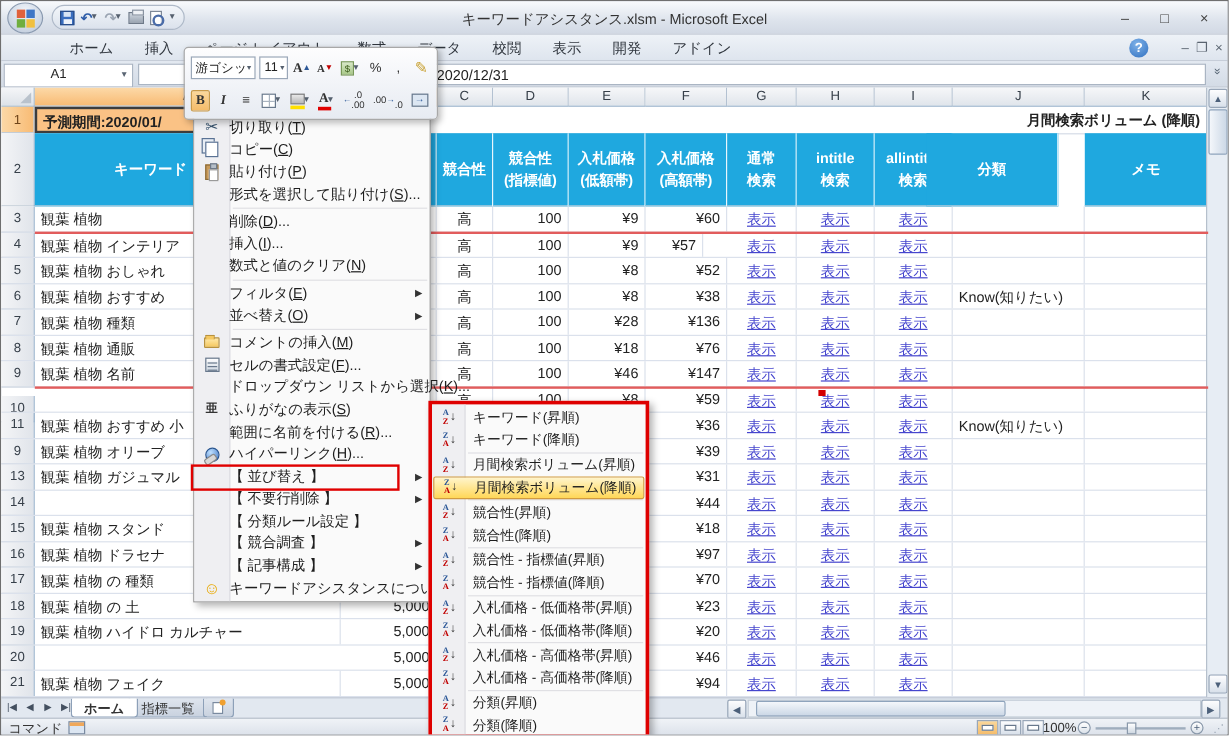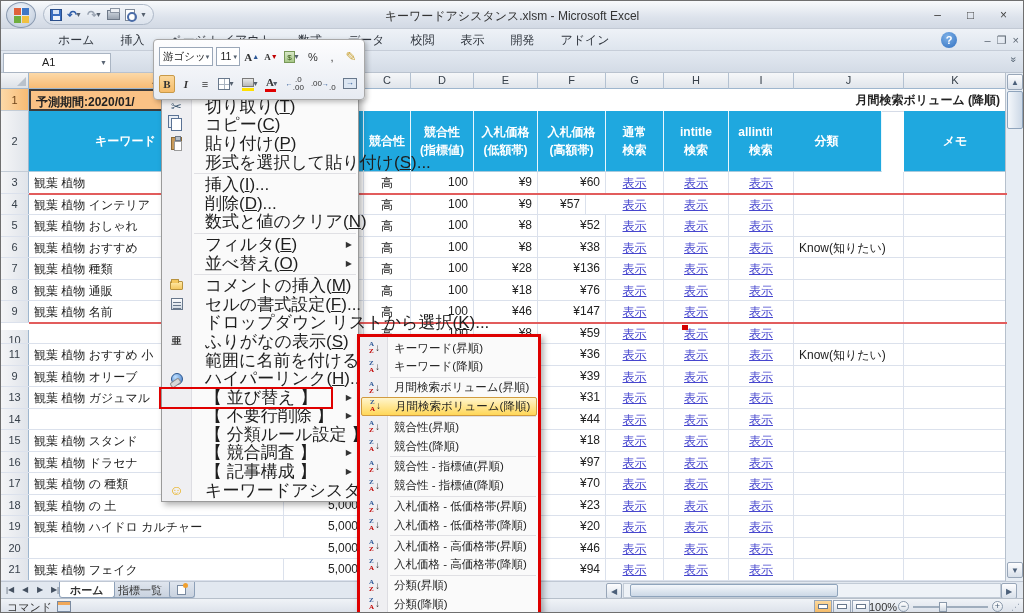--- a/index.html
+++ b/index.html
@@ -136,21 +136,21 @@
   .zhandle { position:absolute; left:938px; top:3px; width:8px; height:10px;
     background:linear-gradient(#fff,#cfd8e2); border:1px solid #8a99ab; cursor:grab;}
   .grip { position:absolute; right:2px; top:3px; color:#9aa6b4; font-size:9px; letter-spacing:1px;}
   
   .cmenu { position:absolute; left:160px; top:92px; width:198px; height:409px; background:#fafafa;
     border:1px solid #9a9a9a; box-shadow:3px 3px 6px rgba(0,0,0,.3); z-index:30; padding:3px 0; }
   .cmenu:before { content:""; position:absolute; left:0; top:0; bottom:0; width:29px;
     background:#efeff2; border-right:1px solid #dddde2; }
   .cm-item { position:relative; height:18.6px; display:flex; align-items:center; cursor:pointer; }
   .cm-ic { width:29px; flex:0 0 29px; display:flex; align-items:center; justify-content:center; z-index:1;}
-  .cm-lbl { padding-left:14px; font-size:17px; color:#1e1e1e; white-space:nowrap; z-index:1;}
+  .cm-lbl { padding-left:0; font-size:12px; color:#1e1e1e; white-space:nowrap; z-index:1;}
   .cm-arrow { position:absolute; right:6px; font-size:8px; color:#333; }
   .cm-sep { height:1px; background:#e0e0e4; margin:1.5px 2px 1.5px 32px; }
   .cm-redbox { position:absolute; left:-3px; top:293px; width:174px; height:22px;
     border:2px solid #e00000; z-index:5; pointer-events:none; }
   
   .g-cut{color:#39546e; font-size:13px;}
   .ic-copy{position:relative; width:11px; height:13px; background:#fff; border:1px solid #5a7294; box-shadow:-3px -3px 0 -1px #e9eef5, -3px -3px 0 0 #5a7294;}
   .ic-paste{position:relative; width:11px; height:13px; background:#c89a5a; border:1px solid #8a6a38;}
   .ic-paste:after{content:""; position:absolute; left:2px; top:3px; width:6px; height:8px; background:#fff; border:1px solid #9a9a9a;}
   .ic-paste:before{content:""; position:absolute; left:3px; top:-2px; width:4px; height:3px; background:#b5bec8; border:1px solid #6e7988;}
@@ -268,20 +268,23 @@
       <span class="dbtn">❐</span>
       <span class="dbtn">×</span>
     </div>
   </div>
 
   <div class="frow">
     <div class="namebox">
       <span>A1</span>
       <span class="nb-dd">▼</span>
     </div>
+    <div class="fx-field">
+      <span class="fx-text">2020/12/31</span>
+    </div>
     <div class="fx-collapse"><span>»</span></div>
   </div>
 
   <div class="grid">
     <div class="cornercell"></div>
     <div id="colhdrs">
         <div class="colhdr sel" style="left: 28px; width: 255px;">A</div>
         <div class="colhdr sel" style="left: 283px; width: 80px;">B</div>
         <div class="colhdr" style="left: 363px; width: 47px;">C</div>
         <div class="colhdr" style="left: 410px; width: 63px;">D</div>
@@ -651,25 +654,25 @@
         </span>
         <span class="cm-lbl">貼り付け(<u>P</u>)</span>
       </div>
       <div class="cm-item">
         <span class="cm-ic"></span>
         <span class="cm-lbl">形式を選択して貼り付け(<u>S</u>)...</span>
       </div>
       <div class="cm-sep"></div>
       <div class="cm-item">
         <span class="cm-ic"></span>
+        <span class="cm-lbl">削除(<u>D</u>)...</span>
+      </div>
+      <div class="cm-item">
+        <span class="cm-ic"></span>
         <span class="cm-lbl">挿入(<u>I</u>)...</span>
-      </div>
-      <div class="cm-item">
-        <span class="cm-ic"></span>
-        <span class="cm-lbl">削除(<u>D</u>)...</span>
       </div>
       <div class="cm-item">
         <span class="cm-ic"></span>
         <span class="cm-lbl">数式と値のクリア(<u>N</u>)</span>
       </div>
       <div class="cm-sep"></div>
       <div class="cm-item">
         <span class="cm-ic"></span>
         <span class="cm-lbl">フィルタ(<u>E</u>)</span>
         <span class="cm-arrow">▶</span>

